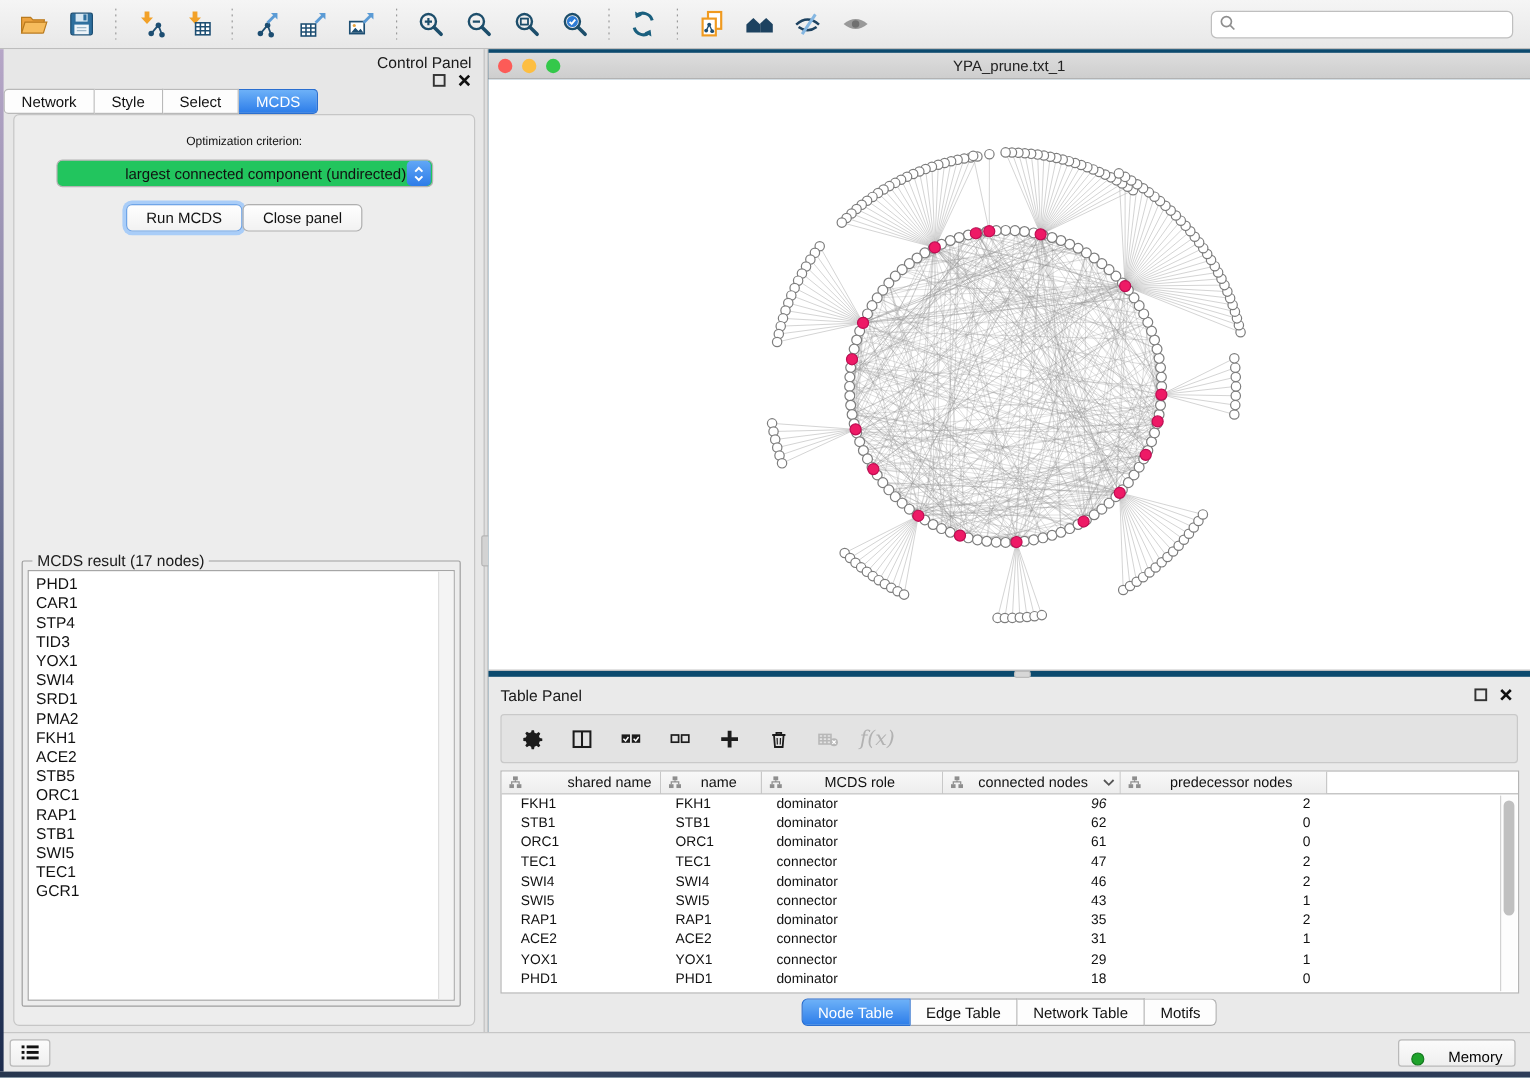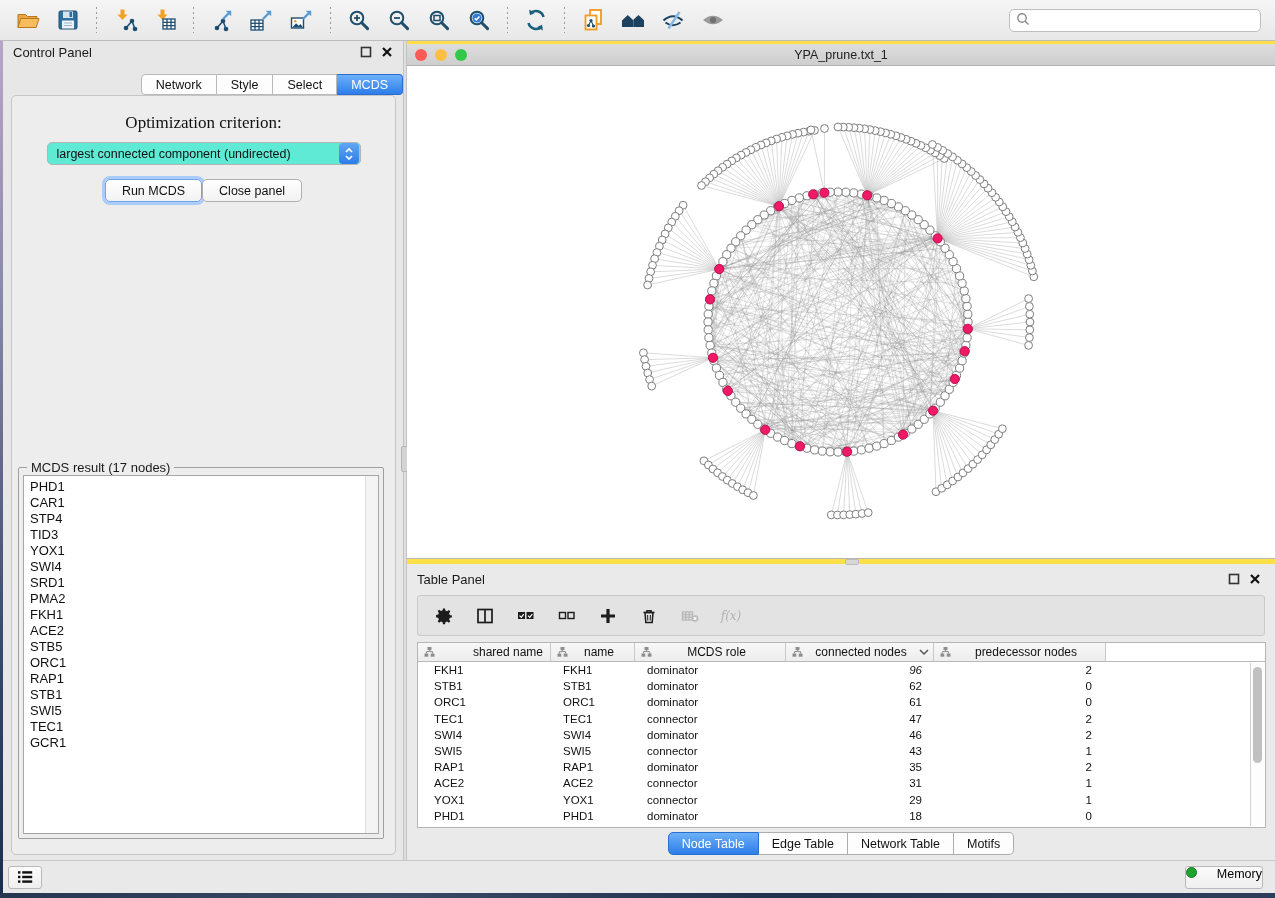--- a/index.html
+++ b/index.html
@@ -22,35 +22,35 @@
   .search input { border:none; outline:none; flex:1; font-size:12px; background:transparent; margin-left:4px; }
 
   
   .left-sliver { position:absolute; left:0; top:41px; width:3px; height:852px;
     background:linear-gradient(#b6a6c7,#8a88a8 30%,#3a496f 70%,#1d2c4e); }
   .bottom-sliver { position:absolute; left:0; top:893px; width:1275px; height:5px;
     background:linear-gradient(90deg,#27364f,#3a4a66 30%,#22314d 60%,#2e3d59); }
 
   
   .control-panel { position:absolute; left:3px; top:41px; width:400px; height:819px; background:#e7e7e7; }
-  .cp-head { display:flex; align-items:flex-start; height:26px; padding:4px 10px 0 10px; }
+  .cp-head { display:flex; align-items:flex-end; height:26px; padding:4px 10px 0 10px;flex-direction:column; }
   .cp-title { font-size:13px; color:#1a1a1a; }
   .win-icons { margin-left:auto; display:flex; align-items:center; gap:8px; }
   .win-icons .wbtn { width:13px; height:13px; display:flex; align-items:center; justify-content:center; }
-  .cp-tabs { position:absolute; left:0; top:33px; width:100%; display:flex; justify-content:flex-end; }
+  .cp-tabs { position:absolute; left:0; top:33px; width:100%; display:flex; justify-content:flex-start; }
   .cp-tab { height:21px; padding:0 14px; background:#fdfdfd; border:1px solid #b9b9b9; border-left:none;
     font-size:12.5px; display:flex; align-items:center; color:#111; }
   .cp-tab:first-child { border-left:1px solid #b9b9b9; border-radius:4px 0 0 4px; }
   .cp-tab:last-child { border-radius:0 4px 4px 0; }
   .cp-tab.active { background:linear-gradient(#6db1f8,#2d7de9); border-color:#2a6fd0; color:#fff; }
   .cp-content { position:absolute; left:8px; top:54px; width:385px; height:760px;
     background:#ededed; border:1px solid #c6c6c6; border-radius:5px; }
-  .opt-label { text-align:center; margin-top:17px; font-size:17px; color:#111;font-family:Liberation Serif, serif; }
-  .dropdown { margin:9px auto 0 auto; width:314px; height:23px; background:#5eead4; border:1px solid #b4b4b4;
-    border-radius:5px; display:flex; align-items:center; position:relative; }
+  .opt-label { text-align:center; margin-top:17px; font-size:10px; color:#111; }
+  .dropdown { margin:9px auto 0 auto; width:314px; height:23px; background:#22c55e; border:1px solid #b4b4b4;
+    border-radius:5px; display:flex; align-items:center; position:relative;text-align:right; }
   .dropdown .dd-value { flex:1; padding-left:9px; font-size:12.5px; color:#111; white-space:nowrap; }
   .dropdown .dd-stepper { width:20px; height:21px; border-radius:4px; margin-right:1px;
     background:linear-gradient(#61a7f6,#2d7ce8); display:flex; align-items:center; justify-content:center; }
   .btn-row { margin-top:14px; display:flex; justify-content:center; }
   .mac-btn { height:23px; padding:0 16px; background:linear-gradient(#ffffff,#f2f2f2); border:1px solid #b0b0b0;
     border-radius:5px; font-size:12.5px; font-family:"Liberation Sans",sans-serif; color:#111; }
   .mac-btn.focus-ring { box-shadow:0 0 0 3px #a9cdf8; border-color:#6fa5e8; }
   .fieldset { position:absolute; left:6px; right:11px; top:371px; bottom:15px;
     border:1px solid #9f9f9f; border-radius:2px; }
   .fieldset .legend { position:absolute; top:-8px; left:8px; background:#ededed; padding:0 4px; font-size:13px; }
@@ -60,40 +60,40 @@
 
   
   .vsplit { position:absolute; left:403px; top:41px; width:4px; height:819px; background:#dfdfdf;
     border-left:1px solid #c3c3c3; border-right:1px solid #c3c3c3; }
   .vsplit .grip { position:absolute; left:-3px; top:405px; width:8px; height:26px; background:#d3d3d3;
     border:1px solid #b5b5b5; border-radius:2px; }
   .hsplit-grip { position:absolute; left:845px; top:559px; width:14px; height:6px; background:#d7d7d7;
     border:1px solid #bcbcbc; border-radius:2px; z-index:5; }
 
   
-  .right-region { position:absolute; left:407px; top:41px; width:868px; height:819px; background:#fde047; }
+  .right-region { position:absolute; left:407px; top:41px; width:868px; height:819px; background:#0c4a6e; }
   .net-title { position:absolute; left:0; top:3px; width:868px; height:22px;
     background:linear-gradient(#dddddd,#cecece); border-bottom:1px solid #b2b2b2;
     display:flex; align-items:center; padding:0 8px; }
   .traffic { display:flex; gap:8px; }
   .traffic .dot { width:12px; height:12px; border-radius:50%; }
   .net-title .title { position:absolute; left:0; right:0; text-align:center; font-size:12.5px; color:#222; }
   .net-canvas { position:absolute; left:0; top:25px; width:868px; height:493px; background:#fff;
     border-bottom:1px solid #b6b6b6; }
 
   
   .table-panel { position:absolute; left:0; top:523px; width:868px; height:296px; background:#eaeaea; }
   .tp-head { display:flex; align-items:center; height:24px; padding:6px 14px 0 10px; }
   .tp-title { font-size:13px; }
   .tp-toolbar { position:absolute; left:10px; right:10px; top:31px; height:41px; background:#e3e3e3;
     border:1px solid #c9c9c9; border-radius:3px; display:flex; align-items:center; padding-left:14px; gap:17px; }
   .tp-tool { width:24px; height:24px; border:none; background:transparent; display:flex; align-items:center;
     justify-content:center; }
   .tp-tool svg { width:18px; height:18px; }
-  .fx { font-family:"DejaVu Serif", serif; font-style:italic; font-size:12px; color:#b2b2b2;text-align:center; }
+  .fx { font-family:"DejaVu Serif", serif; font-style:italic; font-size:17px; color:#b2b2b2;text-align:center; }
   .tp-table { position:absolute; left:10px; right:9px; top:78px; height:186px; background:#fff;
     border:1px solid #b5b5b5; overflow:hidden; }
   .thead { display:flex; height:19px; border-bottom:1px solid #b9b9b9; }
   .th { background:linear-gradient(#f8f8f8,#ededed); border-right:1px solid #c8c8c8; display:flex;
     align-items:center; padding:0 4px 0 6px; font-size:12px; color:#111; }
   .th .th-label { flex:1; text-align:center; white-space:nowrap; overflow:hidden; }
   .tr { display:flex; height:16.2px; align-items:center; font-size:11.5px; color:#111; }
   .td { white-space:nowrap; overflow:hidden; }
   .tbl-scroll { position:absolute; top:20px; right:1px; bottom:1px; width:14px; background:#fdfdfd;
     border-left:1px solid #d2d2d2; }
@@ -103,22 +103,22 @@
     font-size:12.5px; display:flex; align-items:center; color:#111; }
   .tp-tab:first-child { border-left:1px solid #adadad; border-radius:5px 0 0 5px; }
   .tp-tab:last-child { border-radius:0 5px 5px 0; }
   .tp-tab.active { background:linear-gradient(#6db1f8,#2d7de9); border-color:#2a6fd0; color:#fff; }
 
   
   .statusbar { position:absolute; left:0; top:860px; width:1275px; height:33px; background:#e9e9e9;
     border-top:1px solid #c6c6c6; display:flex; align-items:center; padding:0 12px 0 8px; }
   .sb-btn { width:34px; height:23px; background:linear-gradient(#fbfbfb,#efefef); border:1px solid #b9b9b9;
     border-radius:3px; display:flex; align-items:center; justify-content:center; }
-  .memory-btn { margin-left:auto; height:23px; padding:0 0; background:linear-gradient(#fbfbfb,#efefef);
-    border:1px solid #b9b9b9; border-radius:3px; display:flex; align-items:flex-start; gap:20px; font-size:12.5px; }
+  .memory-btn { margin-left:auto; height:23px; padding:0 10px; background:linear-gradient(#fbfbfb,#efefef);
+    border:1px solid #b9b9b9; border-radius:3px; display:flex; align-items:flex-end; gap:20px; font-size:12.5px; }
   .mem-dot { width:11px; height:11px; border-radius:50%; background:#1fa32c; border:1px solid #157a20; }
 </style>
 </head>
 <body>
 
 <div class="app">
 
   <div class="toolbar" id="main-toolbar">
     <button class="tbtn">
         <svg viewBox="0 0 26 26">

